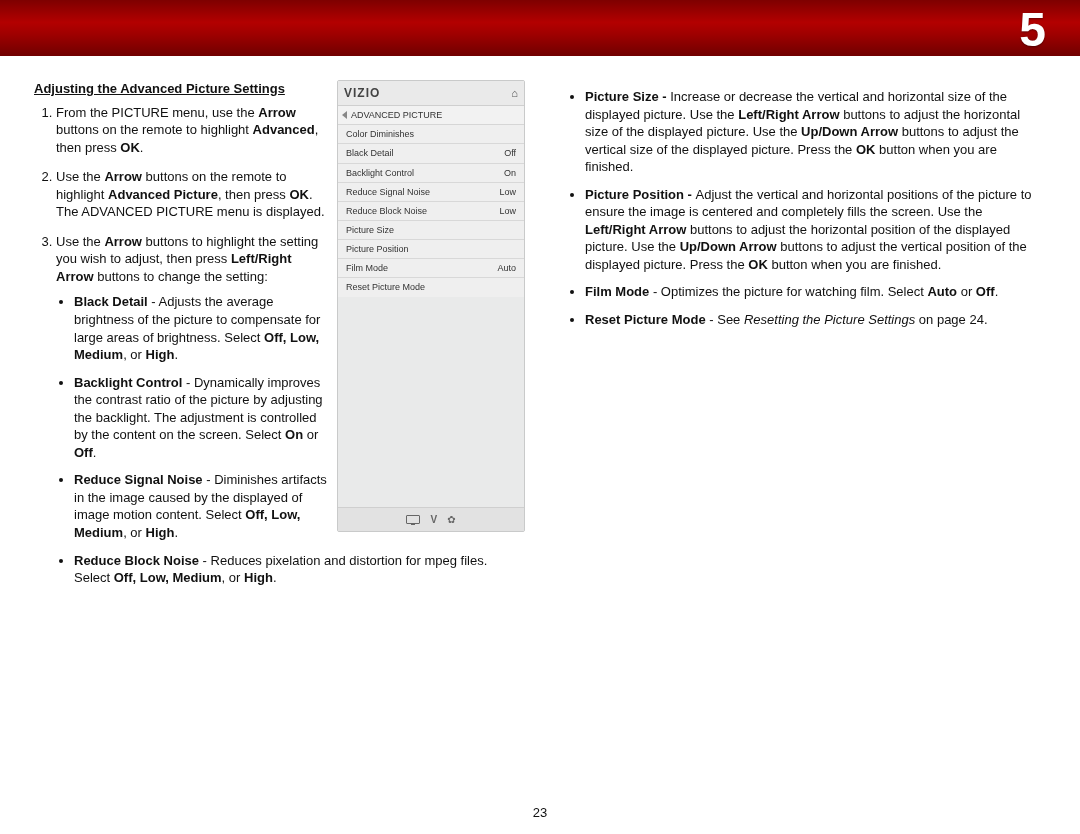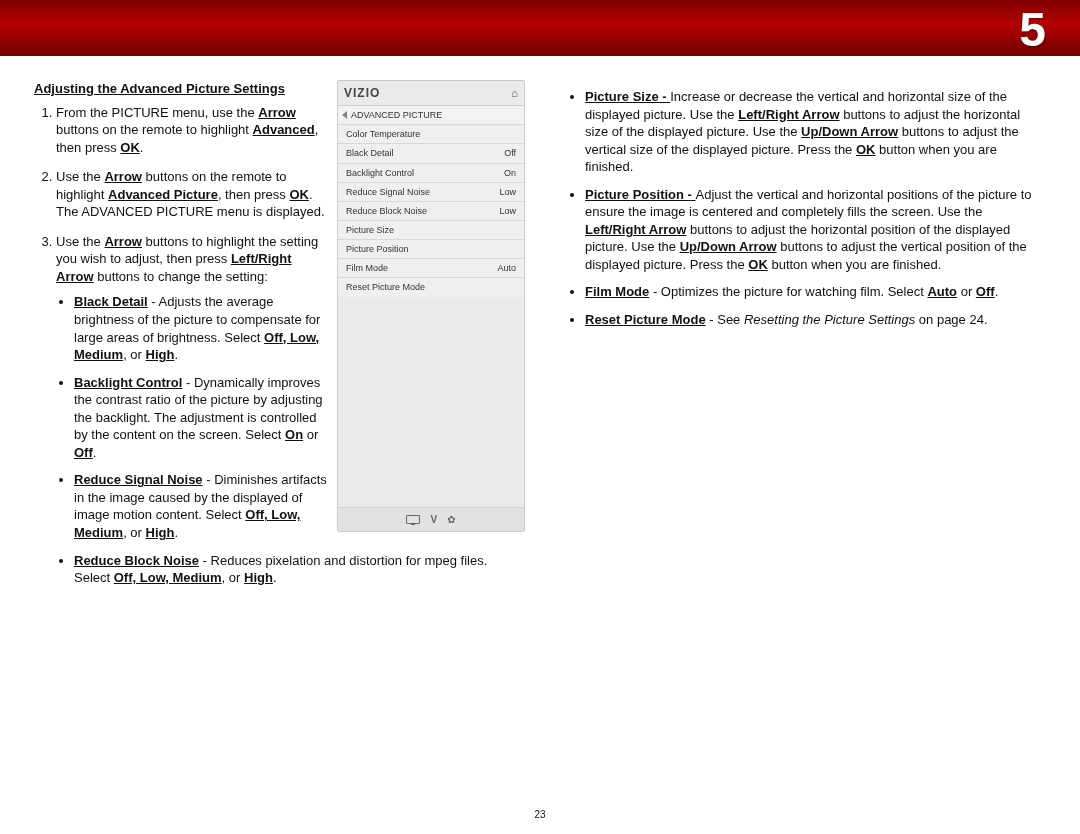--- a/index.html
+++ b/index.html
@@ -120,24 +120,24 @@
   }
   .menu-bottom span { display:inline-flex; align-items:center; }
   .ic-tv { width:14px;height:9px;border:1px solid #666;position:relative;border-radius:1px;}
   .ic-tv::after{content:"";position:absolute;bottom:-2px;left:4px;right:4px;height:1px;background:#666;}
   .ic-v { font-weight:700; }
   .pagenum {
     position: absolute;
     bottom: 14px;
     left: 50%;
     transform: translateX(-50%);
-    font-size: 10px;
+    font-size: 13px;
     color: #111;
   }
-  b { font-weight:700;text-decoration:underline; }
+  b { font-weight:700; }
   i { font-style: italic; }
   .clearfix::after { content:""; display:block; clear:both; }
 </style>
 </head>
 <body>
 
 <div class="page">
   <div class="header">
     <div class="header-grad"></div>
     <div class="chapter-num">5</div>
@@ -151,21 +151,21 @@
         <div class="menu-top">
           <span class="vizio-logo">VIZIO</span>
           <span class="home-ic">⌂</span>
         </div>
         <div class="menu-breadcrumb">
           <span class="tri"></span>
           <span>ADVANCED PICTURE</span>
         </div>
         <div class="menu-list">
           <div class="menu-row">
-              <span>Color Temperature</span>
+              <span>Color Diminishes</span>
               <span></span>
             </div>
           <div class="menu-row">
               <span>Black Detail</span>
               <span>Off</span>
             </div>
           <div class="menu-row">
               <span>Backlight Control</span>
               <span>On</span>
             </div>

